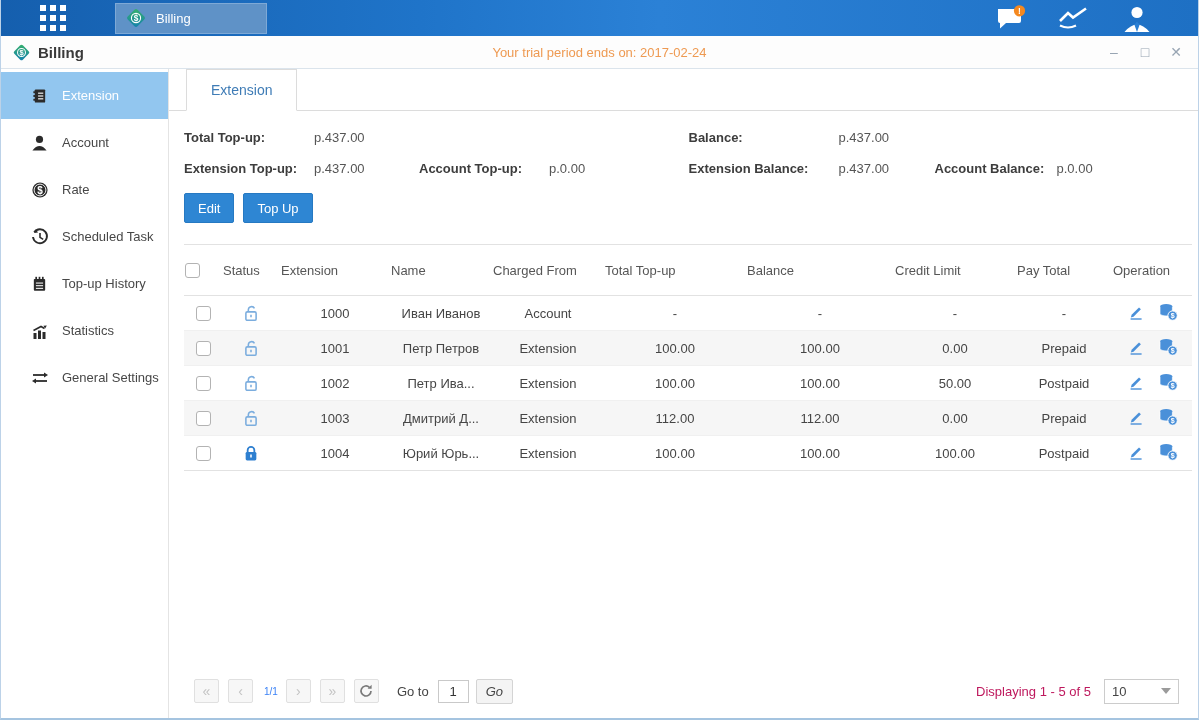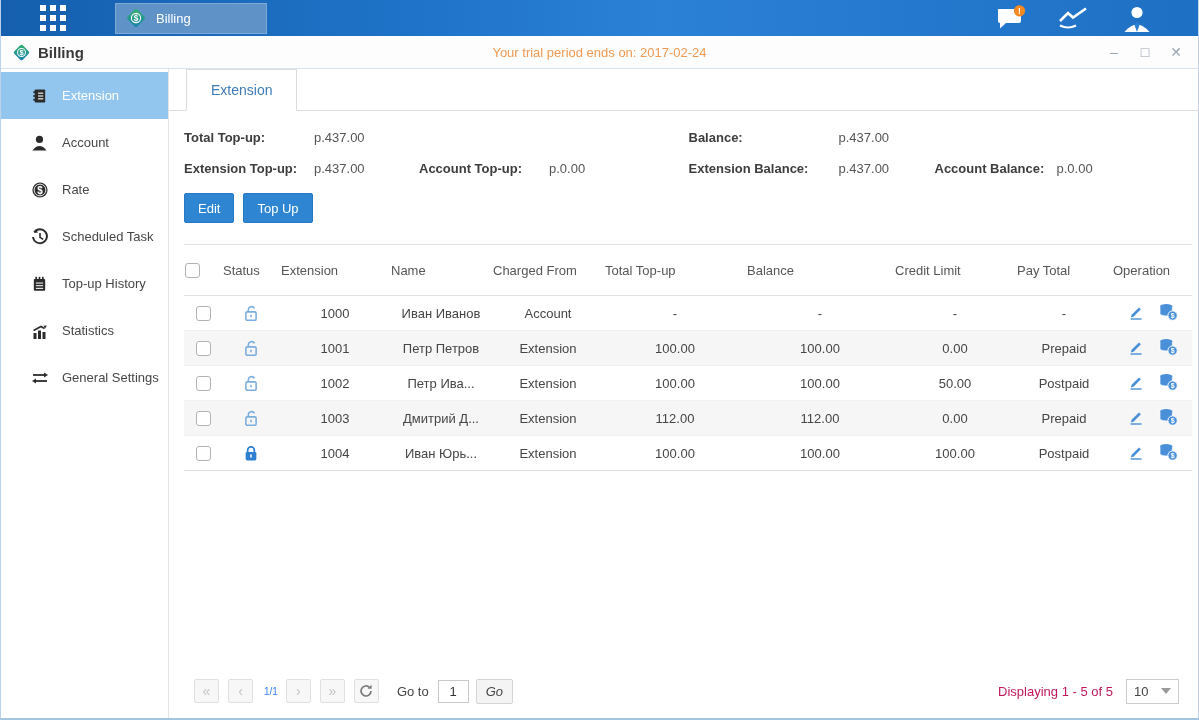--- a/index.html
+++ b/index.html
@@ -80,21 +80,21 @@
             display:flex; align-items:center; justify-content:center; color:#c3c3c3; font-size:14px;
             cursor:pointer; margin-right:9px; }
   .pg-ind { font-size:10px; color:#3b82f6; margin:0 8px 0 2px; }
   .goto-label { font-size:13px; color:#444; margin:0 9px 0 9px; }
   .goto-input { width:31px; height:23px; border:1px solid #c9c9c9; font-size:13px; text-align:center;
                 font-family:inherit; color:#333; padding:0; }
   .go-btn { height:25px; padding:0 9px; margin-left:7px; border:1px solid #d4d4d4; background:#f4f4f4;
             color:#444; font-size:13px; border-radius:2px; cursor:pointer; font-family:inherit;font-style:italic; }
   .pg-right { margin-left:auto; display:flex; align-items:center; gap:13px; }
   .displaying { font-size:13px; color:#be185d; }
-  .size-select { width:53px; height:25px; border:1px solid #ccc; display:flex; align-items:center;
+  .size-select { width:75px; height:25px; border:1px solid #ccc; display:flex; align-items:center;
                  padding:0 7px; font-size:13px; color:#444; cursor:pointer; justify-content:space-between; }
   .caret-down { width:0; height:0; border-left:5px solid transparent; border-right:5px solid transparent;
                 border-top:6px solid #9b9b9b; }
 </style>
 </head>
 <body>
 
 <div class="window">
 
   <div class="topbar">
@@ -476,21 +476,21 @@
             <td><span class="checkbox"></span></td>
             <td><span class="lock lock-locked">
 
               <svg class="lock-closed-svg" width="20" height="20" viewBox="0 0 18 18">
                 <path d="M6 8.4 V6.4 a3 3 0 0 1 6 0 V8.4" fill="none" stroke="#2e7fd0" stroke-width="1.6"></path>
                 <rect x="4.2" y="8" width="9.6" height="7.8" rx="1.3" fill="#2e7fd0"></rect>
                 <line x1="9" y1="10.4" x2="9" y2="13" stroke="#fff" stroke-width="1.4"></line>
               </svg>
             </span></td>
             <td>1004</td>
-            <td>Иван Юрь...</td>
+            <td>Юрий Юрь...</td>
             <td>Extension</td>
             <td>100.00</td>
             <td>100.00</td>
             <td>100.00</td>
             <td>Postpaid</td>
             <td><span class="op-cell">
               <span class="op-icon">
                 <svg width="18" height="18" viewBox="0 0 18 18">
                   <path d="M4.6 11.8 L12 4.4 l1.9 1.9 L6.5 13.7 l-2.6 0.7 z" fill="#4a90d9"></path>
                   <line x1="3.6" y1="16" x2="14.6" y2="16" stroke="#4a90d9" stroke-width="1.4"></line>

